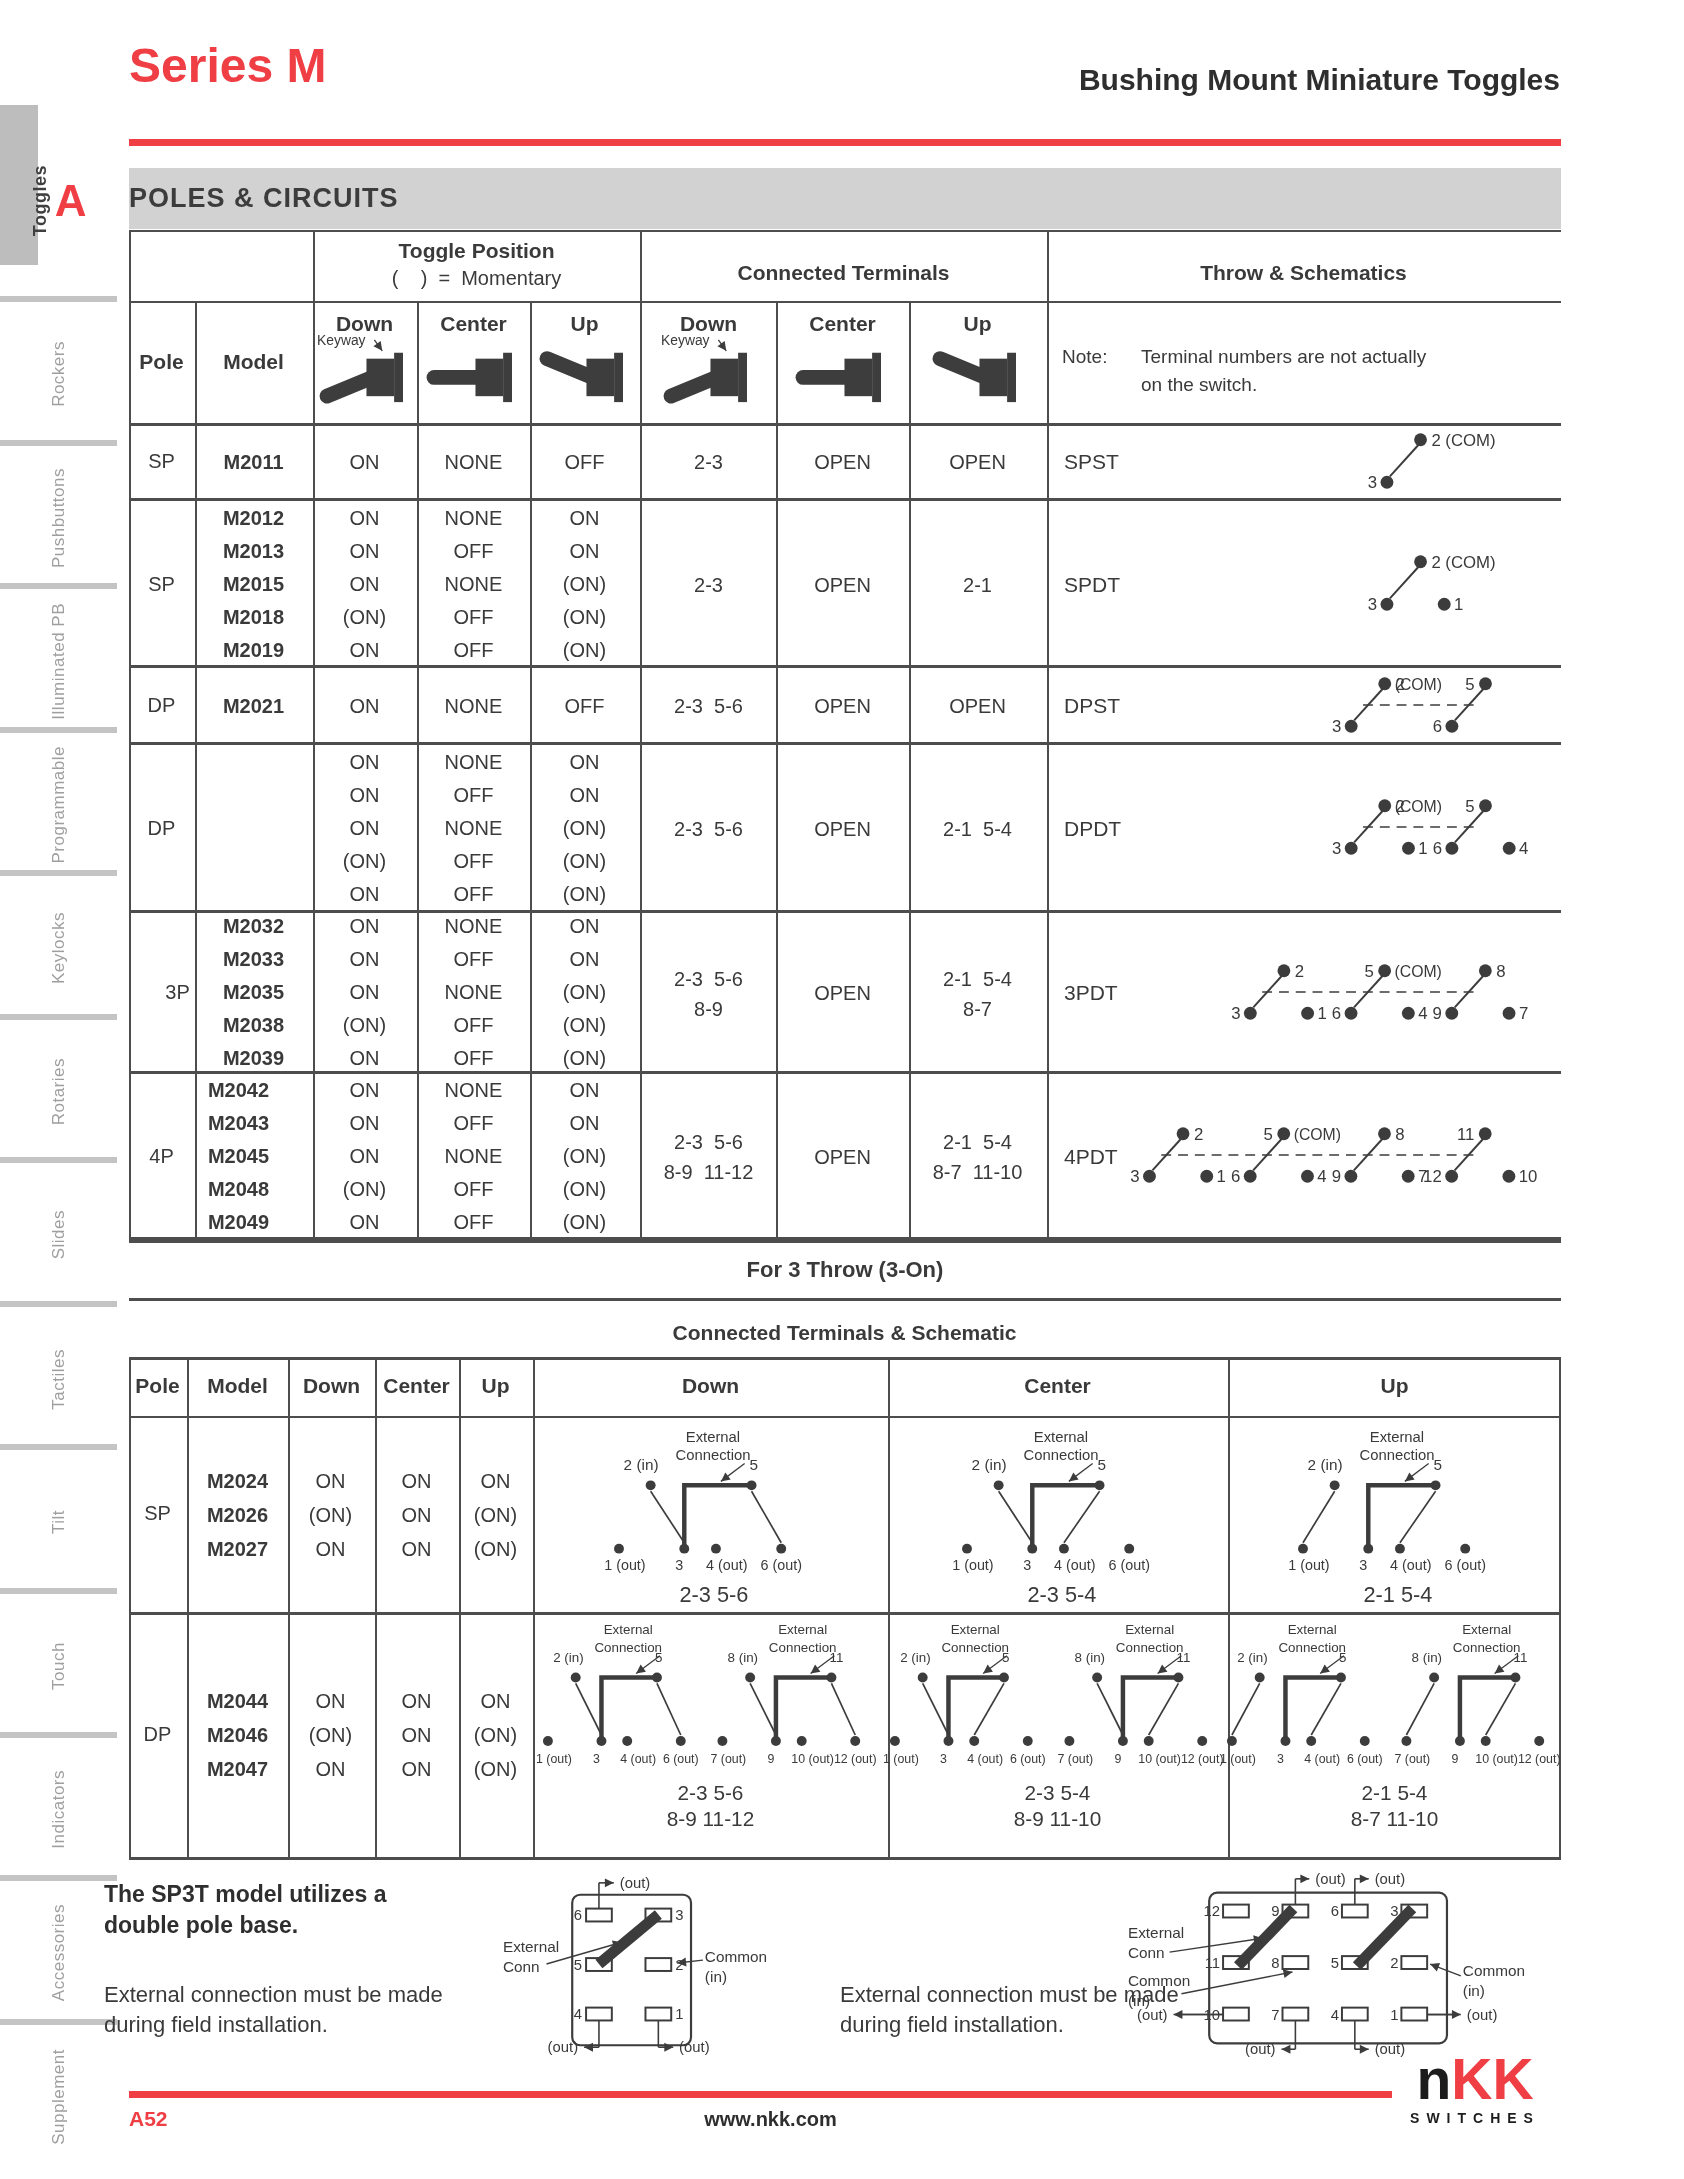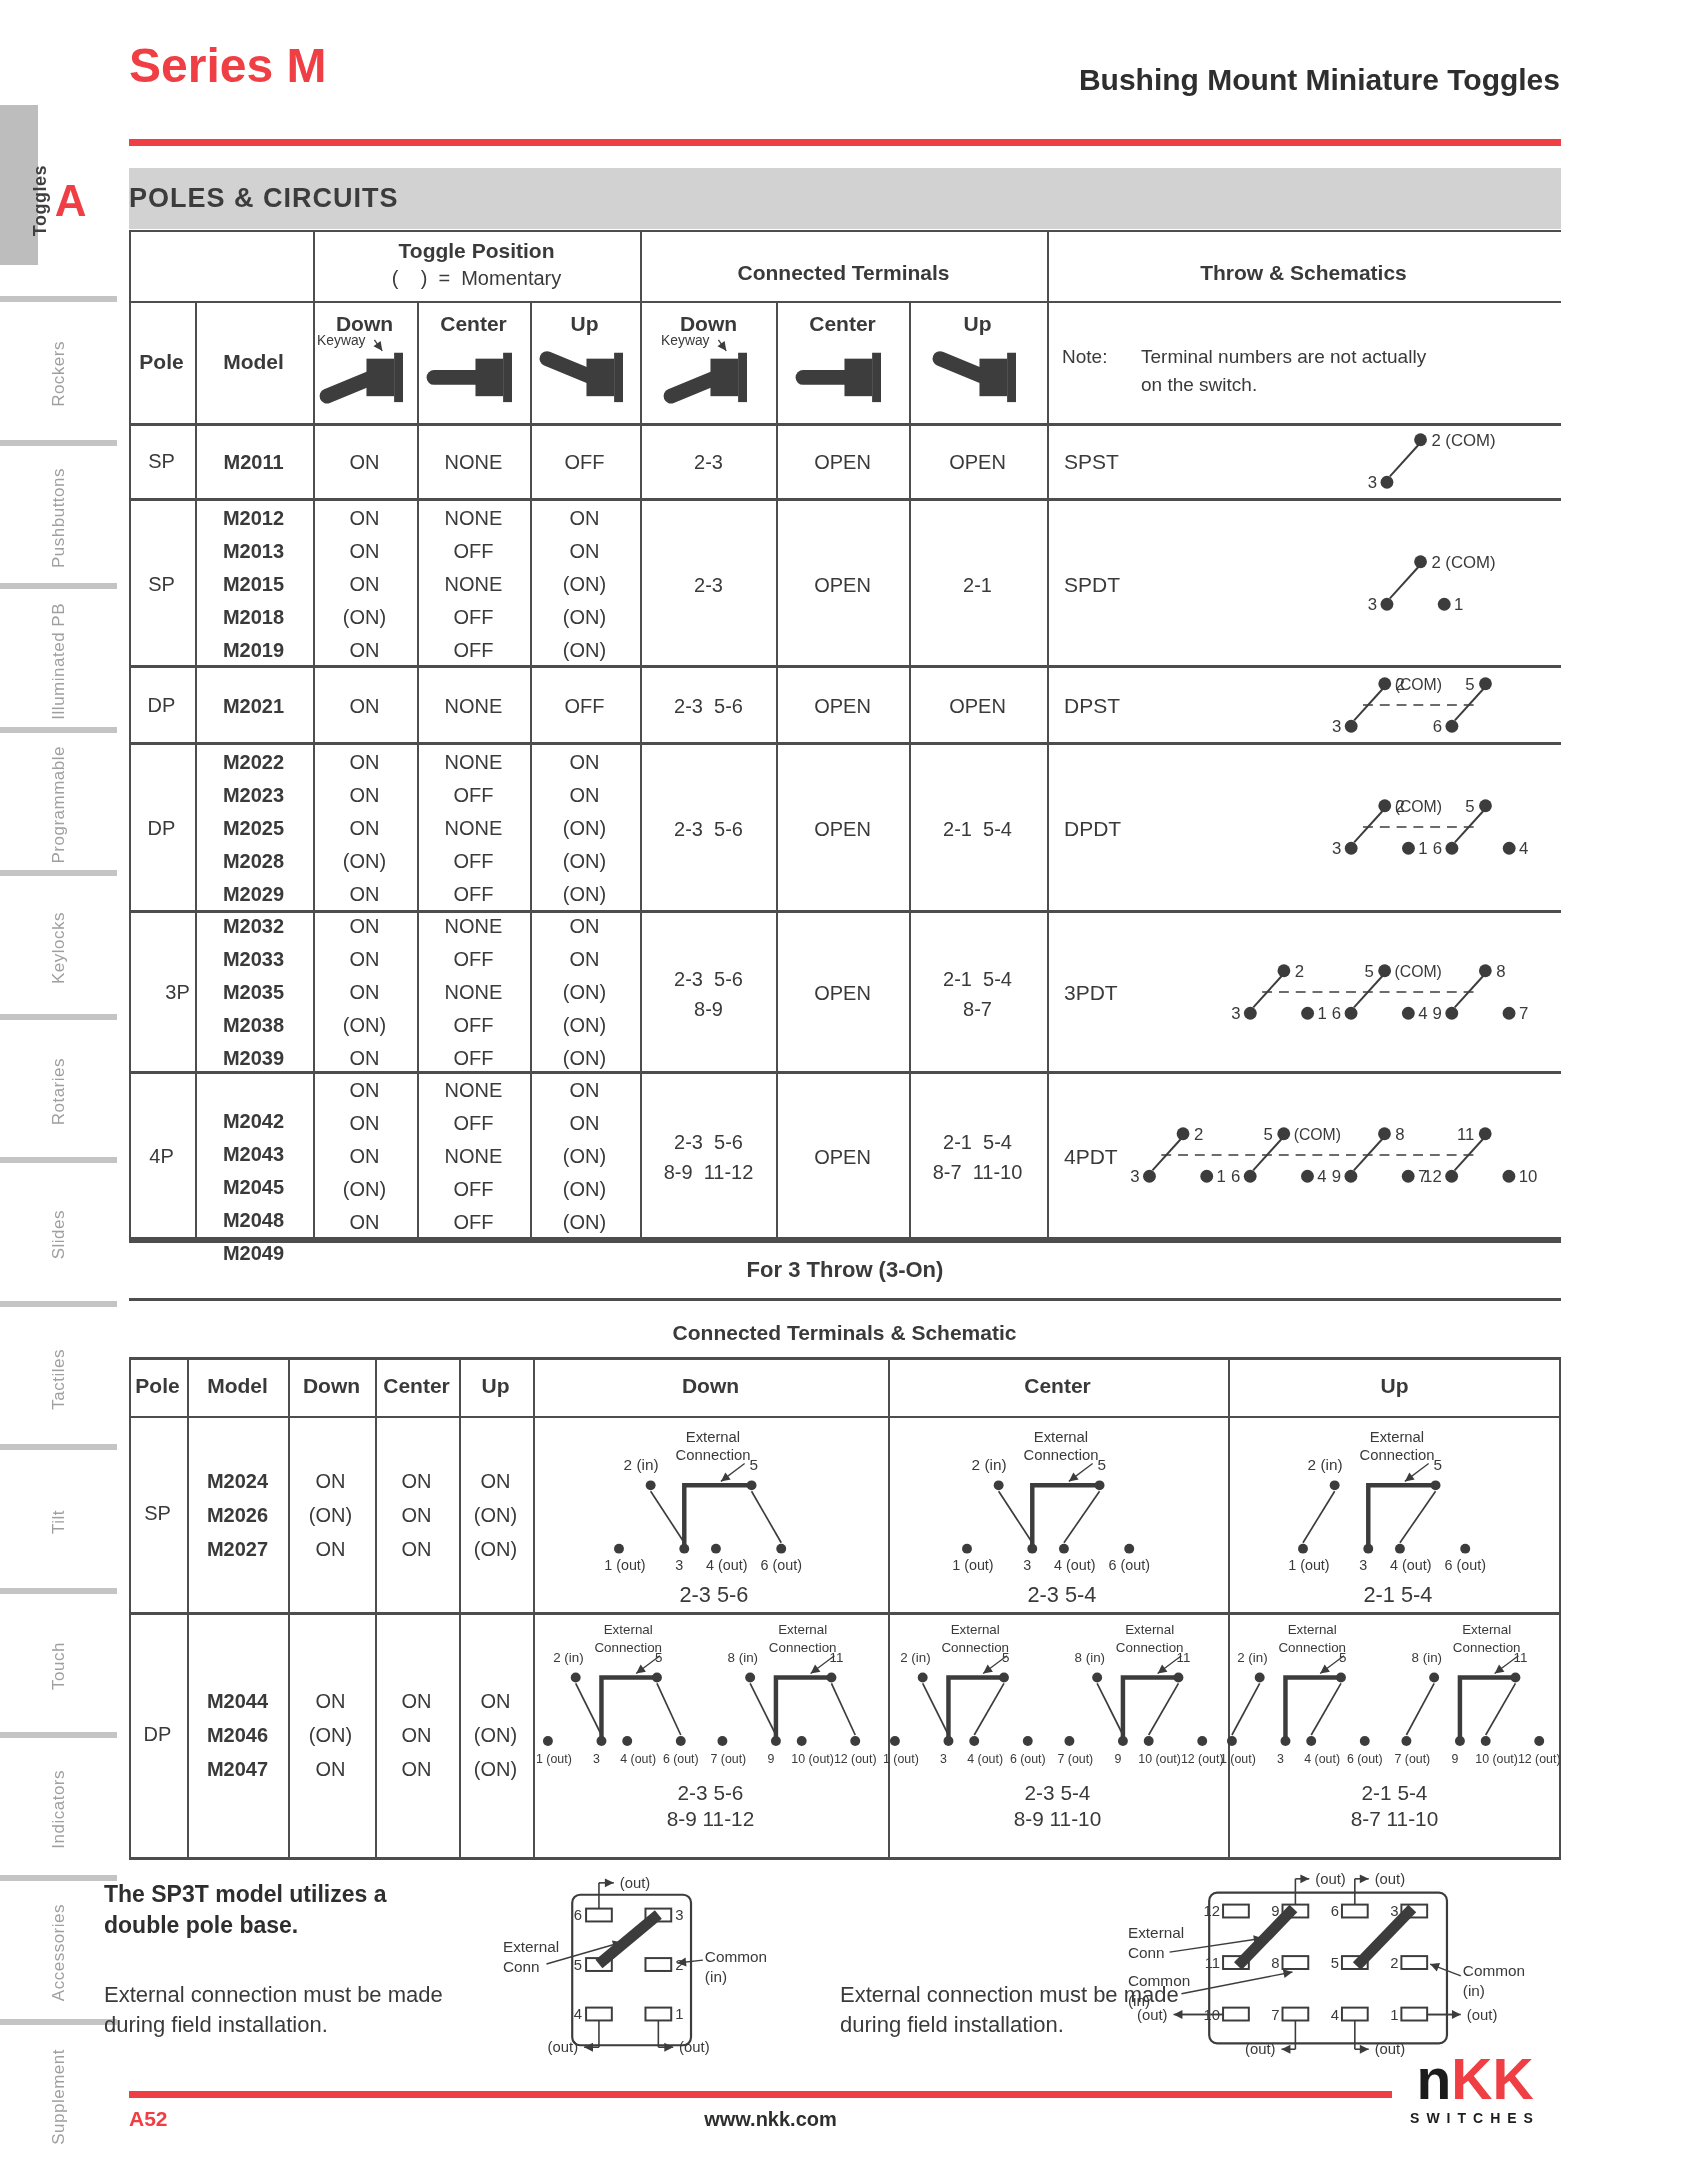--- a/index.html
+++ b/index.html
@@ -240,25 +240,20 @@
         <text x="61" y="23" font-size="17" text-anchor="start">2</text>
         <line x1="121" y1="54" x2="150" y2="22" stroke="#3c3c3c" stroke-width="2"></line>
         <circle cx="118" cy="60" r="6.5" fill="#3c3c3c"></circle>
         <circle cx="152" cy="17" r="6.5" fill="#3c3c3c"></circle>
         <text x="108" y="66" font-size="17" text-anchor="end">6</text>
         <text x="141" y="23" font-size="17" text-anchor="end">5</text>
         <text x="84" y="23" font-size="16" text-anchor="middle">(COM)</text>
       </svg>
       <div class="hl" style="left: 0px; top: 680px; width: 1432px; height: 3px;"></div>
       <div class="t c" style="left: 3px; top: 586px; width: 59px; font-size: 20px;">DP</div>
-      <div class="t c b" style="left: 69px; top: 516px; width: 111px; font-size: 20px; line-height: 33px;">M2022
-M2023
-M2025
-M2028
-M2029</div>
       <div class="t c" style="left: 186px; top: 516px; width: 99px; font-size: 20px; line-height: 33px;">ON
 ON
 ON
 (ON)
 ON</div>
       <div class="t c" style="left: 295px; top: 516px; width: 99px; font-size: 20px; line-height: 33px;">NONE
 OFF
 NONE
 OFF
 OFF</div>
@@ -337,21 +332,21 @@
         <circle cx="220" cy="60" r="6.5" fill="#3c3c3c"></circle>
         <circle cx="254" cy="17" r="6.5" fill="#3c3c3c"></circle>
         <text x="210" y="66" font-size="17" text-anchor="end">9</text>
         <text x="265" y="23" font-size="17" text-anchor="start">8</text>
         <circle cx="278" cy="60" r="6.5" fill="#3c3c3c"></circle>
         <text x="288" y="66" font-size="17" text-anchor="start">7</text>
         <text x="186" y="23" font-size="16" text-anchor="middle">(COM)</text>
       </svg>
       <div class="hl" style="left: 0px; top: 1007px; width: 1432px; height: 3px;"></div>
       <div class="t c" style="left: 3px; top: 914px; width: 59px; font-size: 20px;">4P</div>
-      <div class="t c b" style="left: 69px; top: 844px; width: 111px; font-size: 20px; line-height: 33px; margin-top: 31px;">M2042
+      <div class="t c b" style="left: 54px; top: 844px; width: 111px; font-size: 20px; line-height: 33px;">M2042
 M2043
 M2045
 M2048
 M2049</div>
       <div class="t c" style="left: 186px; top: 844px; width: 99px; font-size: 20px; line-height: 33px;">ON
 ON
 ON
 (ON)
 ON</div>
       <div class="t c" style="left: 295px; top: 844px; width: 99px; font-size: 20px; line-height: 33px;">NONE

